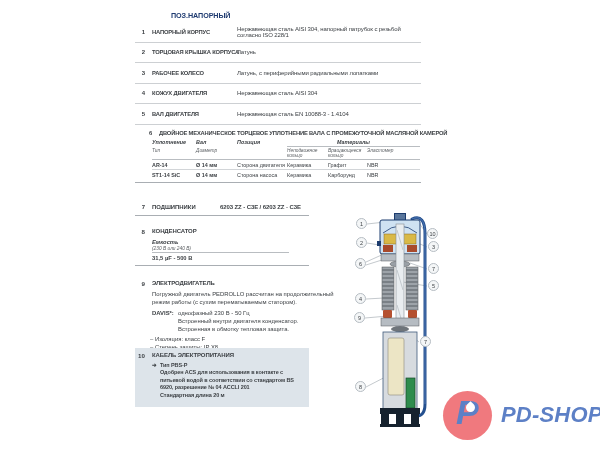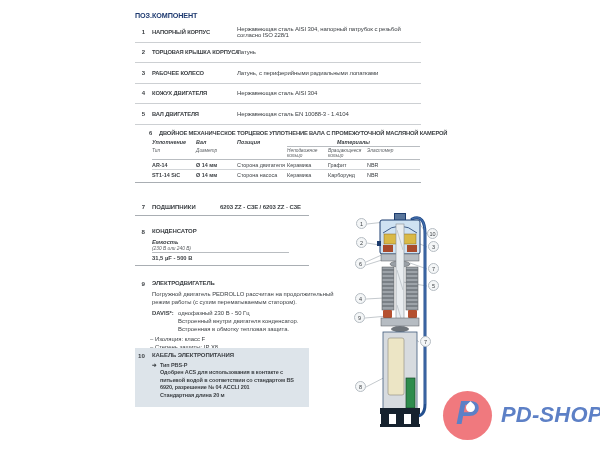--- a/index.html
+++ b/index.html
@@ -5,21 +5,21 @@
   html,body{margin:0;padding:0;}
   body{
     width:600px;height:449px;position:relative;overflow:hidden;
     background:#ffffff;color:var(--text,#3d4145);
     font-family:"Liberation Sans", sans-serif;
   }
   .doc{position:absolute;left:135px;top:8px;width:286px;}
   
   .thead{display:flex;height:14px;padding-top:3px;box-sizing:border-box;
     color:var(--navy,#1e3a70);font-weight:700;font-size:7.2px;letter-spacing:-0.1px;}
-  .h-pos{width:17px;flex:none;}
+  .h-pos{width:17px;flex:none;margin-left:36px;}
   .h-comp{width:85px;flex:none;}
   .h-char{flex:1;}
   
   .crow{display:flex;align-items:center;height:20.5px;box-sizing:border-box;
     border-bottom:1px solid var(--line_light,#cdd0d3);font-size:6px;}
   .num{width:10px;flex:none;text-align:right;font-weight:700;}
   .name{margin-left:7px;width:85px;flex:none;font-weight:700;font-size:5.8px;
     letter-spacing:-0.15px;white-space:nowrap;}
   .spec{flex:1;letter-spacing:-0.1px;}
   
@@ -83,21 +83,21 @@
   .logo-text{margin-left:9px;font-size:22px;font-weight:700;font-style:italic;
     color:var(--logo_blue,#5d80c6);letter-spacing:0.2px;white-space:nowrap;}
 </style>
 </head>
 <body>
 
 <div class="doc">
 
   <div class="thead">
     <span class="h-pos">ПОЗ.</span>
-    <span class="h-comp">КОМПОНЕНТ</span>
+    <span class="h-comp">НАПОРНЫЙ</span>
   </div>
 
   <div class="crow">
     <span class="num">1</span>
     <span class="name">НАПОРНЫЙ КОРПУС</span>
     <span class="spec">Нержавеющая сталь AISI 304, напорный патрубок с резьбой согласно ISO 228/1</span>
   </div>
   <div class="crow">
     <span class="num">2</span>
     <span class="name">ТОРЦОВАЯ КРЫШКА КОРПУСА</span>

